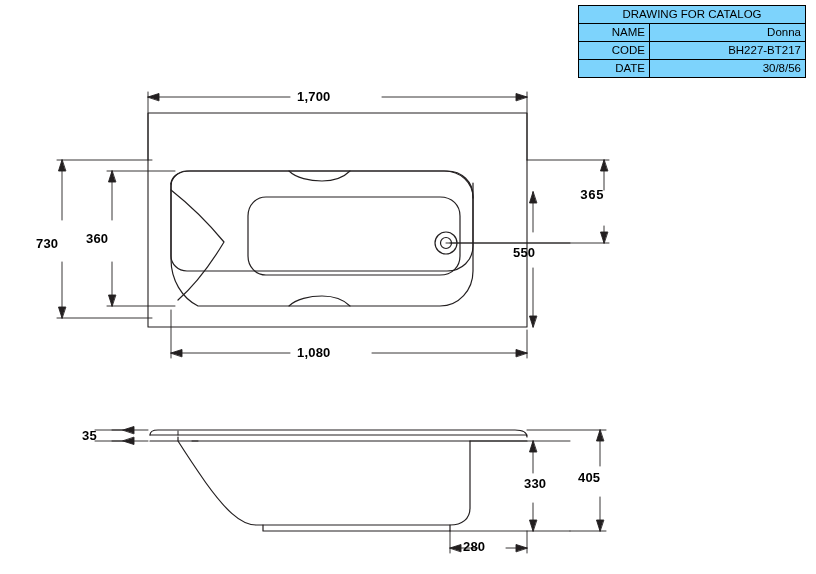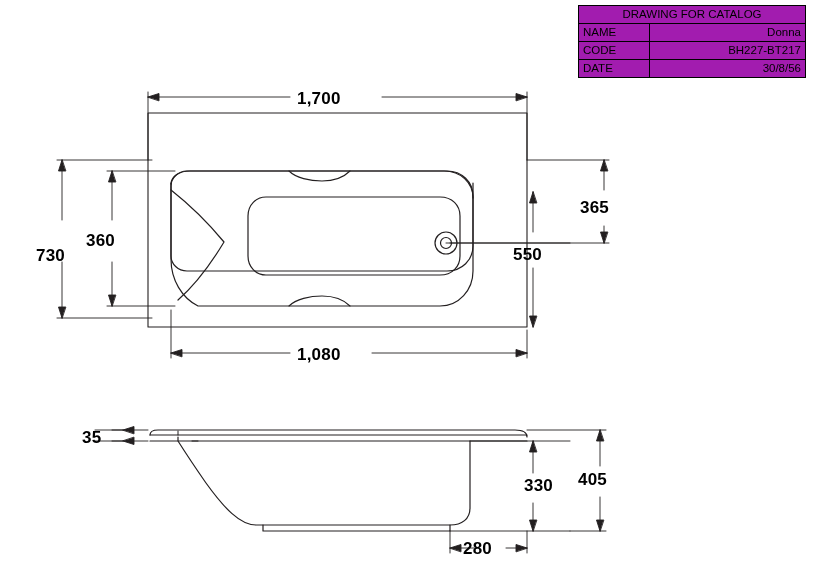--- a/index.html
+++ b/index.html
@@ -1,24 +1,24 @@
 <!DOCTYPE html>
 <html><head>
 <meta charset="utf-8">
 <style>
   html,body{margin:0;padding:0;background:#ffffff;}
   body{width:816px;height:574px;position:relative;font-family:"Liberation Sans",sans-serif;color:#000;}
   #sheet{position:absolute;left:0;top:0;width:816px;height:574px;overflow:hidden;}
   svg{position:absolute;left:0;top:0;}
-  .title-table{position:absolute;left:578px;top:5px;width:228px;border:1px solid #000;border-collapse:collapse;font-size:11.5px;background:#a21caf;}
+  .title-table{position:absolute;left:578px;top:5px;width:228px;border:1px solid #000;border-collapse:collapse;font-size:11.5px;background:#7dd3fc;}
   .title-table td{border:1px solid #000;padding:1px 4px;height:15px;line-height:15px;}
   .tt-head{text-align:center;}
-  .tt-key{width:62px;text-align:left;}
+  .tt-key{width:62px;text-align:right;}
   .tt-val{text-align:right;}
-  .dim{position:absolute;font-size:17px;font-weight:bold;letter-spacing:0.2px;white-space:nowrap;}
+  .dim{position:absolute;font-size:13px;font-weight:bold;letter-spacing:0.2px;white-space:nowrap;}
 </style>
 </head>
 <body>
 
 <div id="sheet">
 
   <svg width="816" height="574" viewBox="0 0 816 574">
     <g stroke="#231f20" fill="none" stroke-width="1.1" stroke-linecap="round" stroke-linejoin="round">
 
       <rect x="148" y="113" width="379" height="214"></rect>
@@ -158,23 +158,23 @@
       <td class="tt-val">BH227-BT217</td>
     </tr>
     <tr>
       <td class="tt-key">DATE</td>
       <td class="tt-val">30/8/56</td>
     </tr>
   </tbody>
     </table>
 
   <div class="dim" style="left:297px;top:89px;">1,700</div>
-  <div class="dim" style="left:36px;top:246px;">730</div>
+  <div class="dim" style="left:36px;top:236px;">730</div>
   <div class="dim" style="left:86px;top:231px;">360</div>
-  <div class="dim" style="left:580px;top:198px;">365</div>
+  <div class="dim" style="left:580px;top:188px;font-family:Liberation Mono, monospace;">365</div>
   <div class="dim" style="left:513px;top:245px;text-align:center;">550</div>
   <div class="dim" style="left:297px;top:345px;">1,080</div>
 
   <div class="dim" style="left:82px;top:428px;">35</div>
   <div class="dim" style="left:524px;top:476px;">330</div>
   <div class="dim" style="left:578px;top:470px;text-align:right;">405</div>
   <div class="dim" style="left:463px;top:539px;">280</div>
 
 </div>
 

